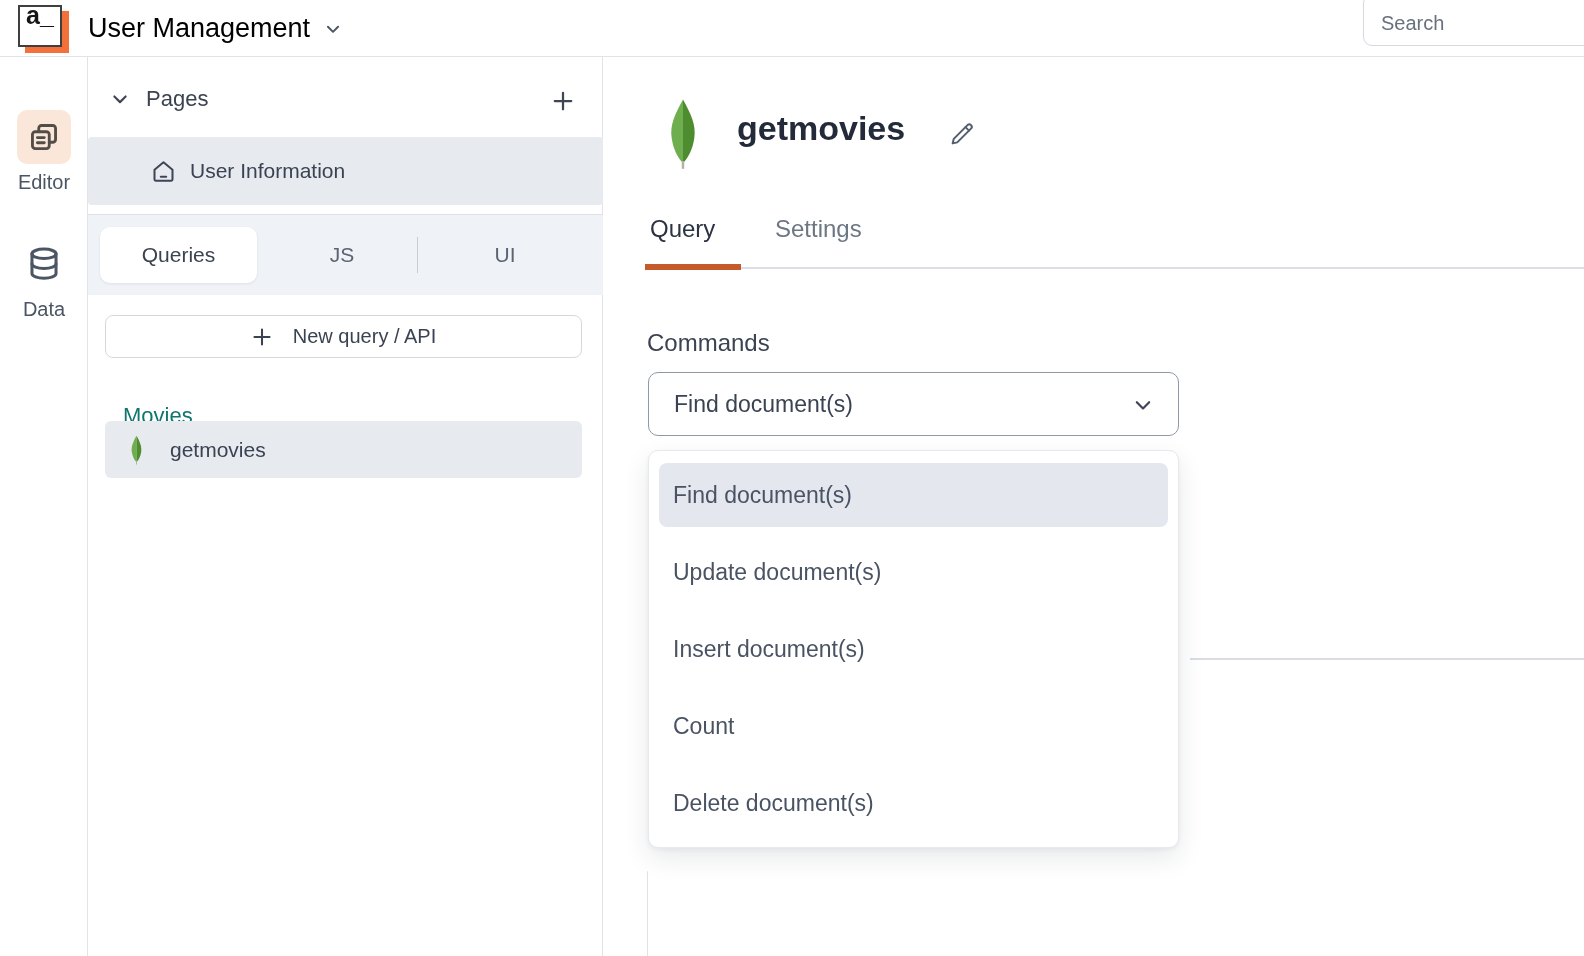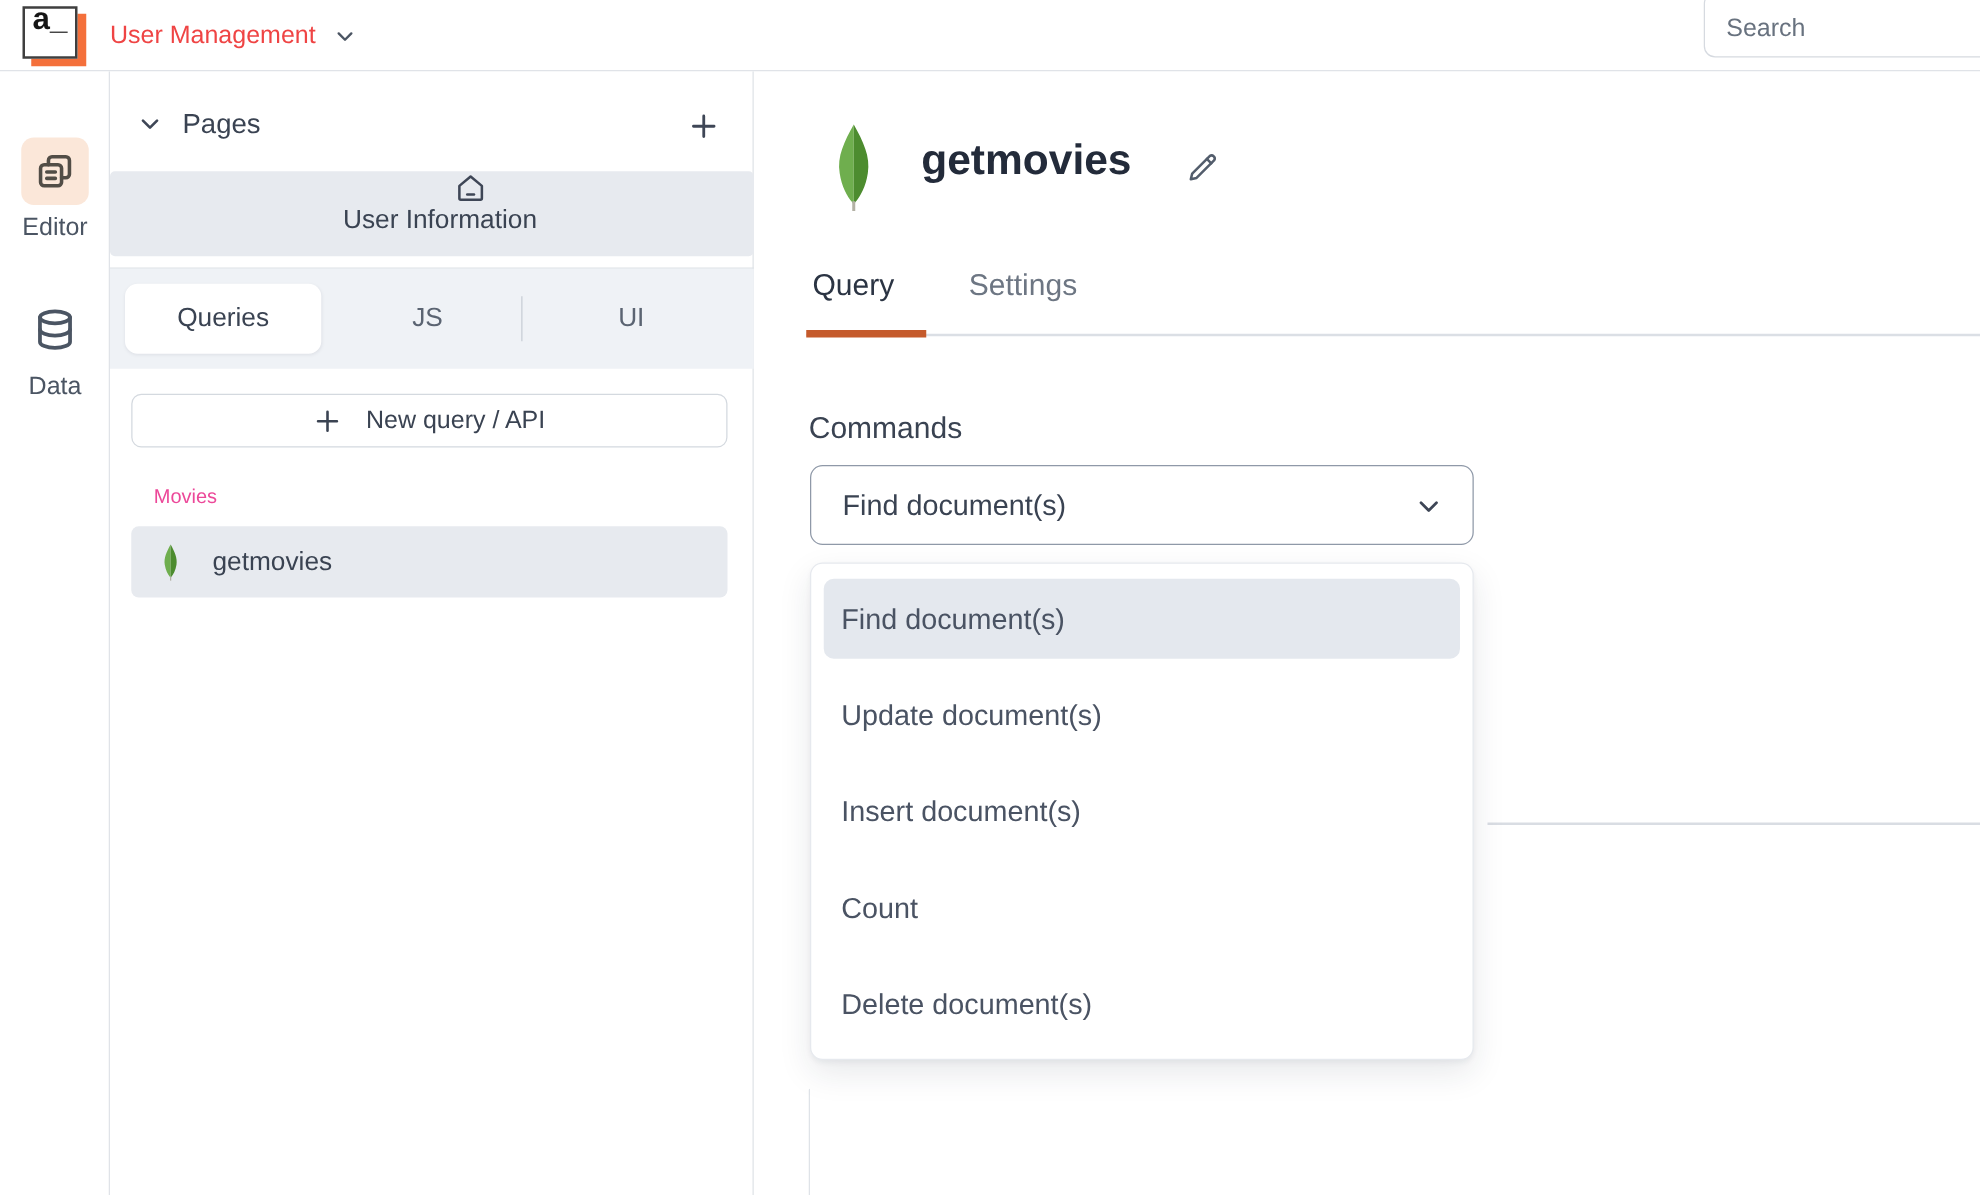--- a/index.html
+++ b/index.html
@@ -20,21 +20,21 @@
     position:absolute; left:18px; top:5px; width:44px; height:42px;
     background:#fff; border:2px solid #3f3f3f; box-shadow:7px 6px 0 #f4703b;
     display:flex; align-items:center; justify-content:center;
     font-weight:700; font-size:25px; color:#151515; line-height:1;
     padding-bottom:21px;
   }
   .app-switcher {
     position:absolute; left:88px; top:0; height:57px;
     display:flex; align-items:center; gap:14px; cursor:pointer;
   }
-  .app-name { font-size:20px; font-weight:500; color:#ef4444; }
+  .app-name { font-size:27px; font-weight:500; color:#000000; }
   .chev { color:#4b5563; }
   .search-input {
     position:absolute; left:1363px; top:-6px; width:260px; height:52px;
     border:1.5px solid #d6dae0; border-radius:9px; padding:6px 0 0 17px;
     font-family:"Liberation Sans", sans-serif; font-size:20px; color:#3e4656;
     outline:none; background:#fff;
   }
   .search-input::placeholder { color:#68727f; }
 
   
@@ -60,21 +60,20 @@
     position:absolute; left:0; top:18px; width:515px; height:48px;
     display:flex; align-items:center;
   }
   .pages-header .hdr-chev { margin-left:22px; color:#3e4656; cursor:pointer; }
   .pages-title { margin-left:16px; font-size:22px; font-weight:500; color:#3a4352; }
   .pages-plus { position:absolute; right:24px; top:10px; color:#3e4656; cursor:pointer; padding:4px; }
   .page-row {
     position:absolute; left:0; top:80px; width:515px; height:68px;
     background:#e7eaef; display:flex; align-items:center; cursor:pointer;
     border-radius:4px;
-    flex-direction:column;
   }
   .page-row .home { margin-left:62px; color:#3e4656; }
   .page-row .page-label { margin-left:13px; font-size:21px; color:#3a4352; }
   .panel-divider { position:absolute; left:0; top:157px; width:515px; height:1px; background:#dde1e6; }
   .seg-strip {
     position:absolute; left:0; top:158px; width:515px; height:80px;
     background:#eff2f6;
   }
   .seg-pill {
     position:absolute; left:12px; top:12px; width:157px; height:56px;
@@ -89,21 +88,21 @@
   .seg-tab.js { left:204px; width:100px; }
   .seg-tab.ui { left:367px; width:100px; }
   .seg-divider { position:absolute; left:329px; top:22px; width:1px; height:36px; background:#c8cdd5; }
 
   .new-query-btn {
     position:absolute; left:17px; top:258px; width:477px; height:43px;
     background:#fff; border:1px solid #d4d9df; border-radius:8px;
     display:flex; align-items:center; justify-content:center; gap:20px;
     font-size:20px; color:#3a4352; cursor:pointer;
   }
-  .group-label { position:absolute; left:35px; top:332px; font-size:16px; color:#ec4899; }
+  .group-label { position:absolute; left:35px; top:346px; font-size:22px; color:#0f766e; }
   .query-row {
     position:absolute; left:17px; top:364px; width:477px; height:57px;
     background:#e7eaef; border-radius:6px; display:flex; align-items:center; cursor:pointer;
   }
   .query-row .leaf-sm { margin-left:24px; }
   .query-row .query-label { margin-left:26px; font-size:21px; color:#3a4352; }
 
   
   .main {
     position:absolute; left:603px; top:57px; width:981px; height:899px;

